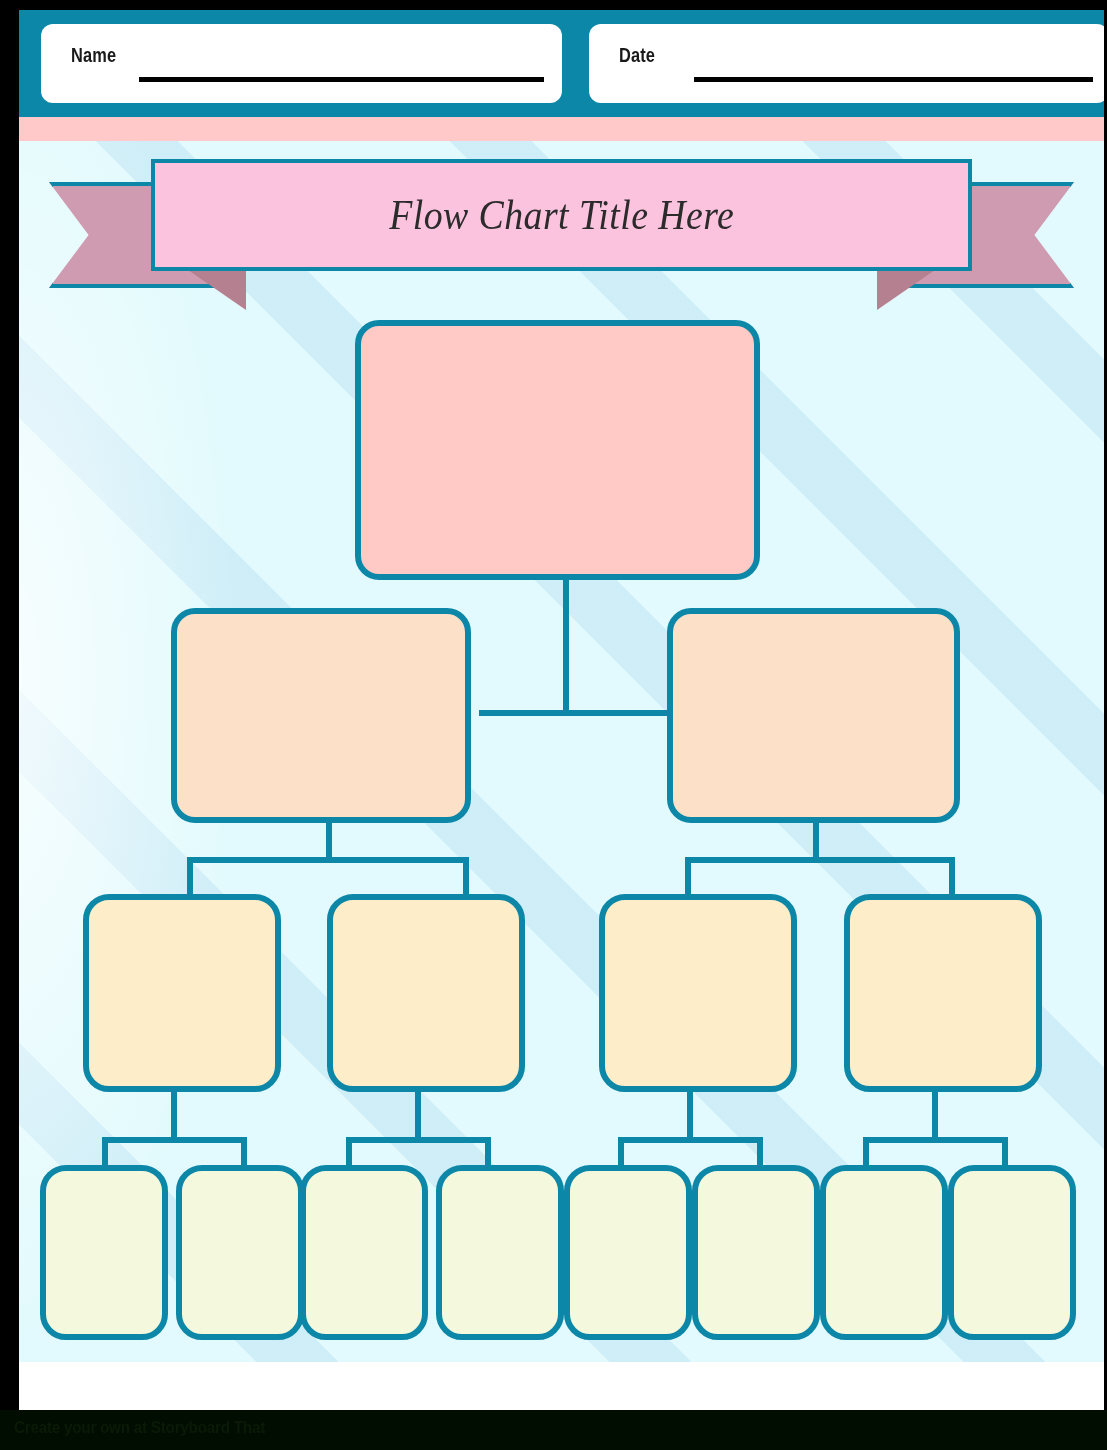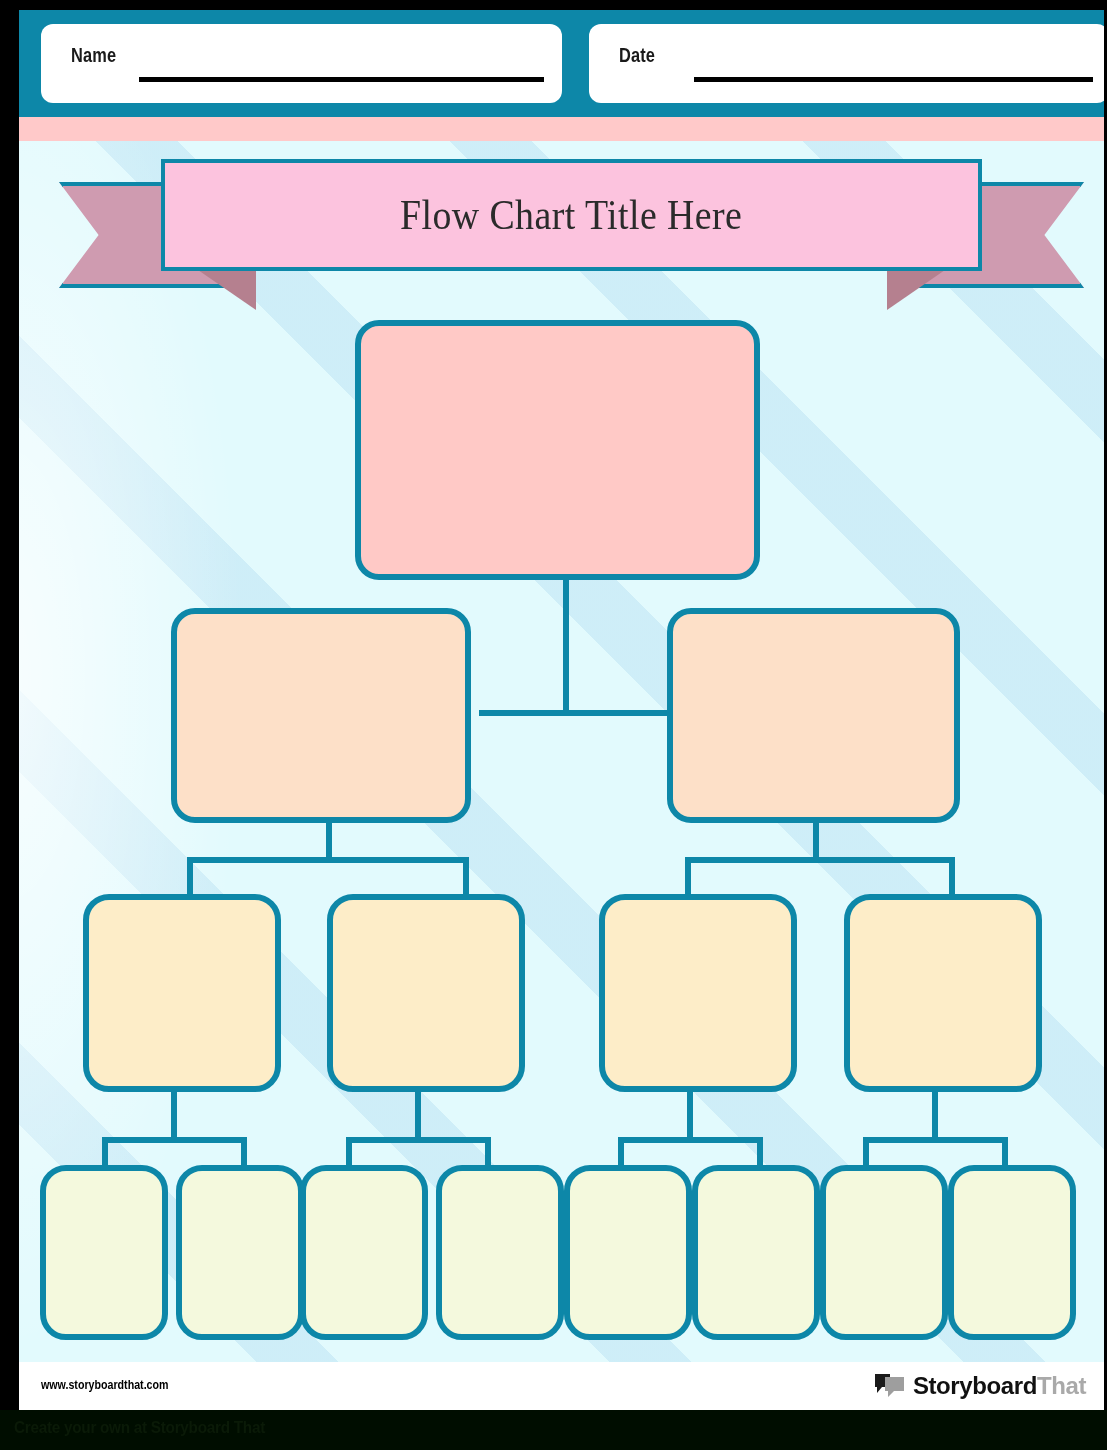--- a/index.html
+++ b/index.html
@@ -40,21 +40,21 @@
         rgba(255,255,255,0) 92px,
         rgba(168,214,238,.34) 92px,
         rgba(168,214,238,.34) 150px,
         rgba(255,255,255,0) 150px,
         rgba(255,255,255,0) 250px);}
   #glow{position:absolute;left:-180px;top:-60px;width:420px;height:1320px;
         background:radial-gradient(ellipse at 40% 45%,
           rgba(255,255,255,.75) 0%, rgba(255,255,255,0) 66%);}
 
   
-  #banner{position:absolute;left:40px;top:18px;width:1025px;height:130px;}
+  #banner{position:absolute;left:30px;top:18px;width:1025px;height:130px;font-style:italic;}
   .ribbon-tail{position:absolute;top:23px;width:180px;height:106px;
                background:#cf9bb0;border:4px solid #0d87a8;box-sizing:border-box;}
   #tail-left{left:0;clip-path:polygon(0 0,100% 0,100% 100%,0 100%,22% 50%);}
   #tail-right{right:0;clip-path:polygon(0 0,100% 0,78% 50%,100% 100%,0 100%);}
   .ribbon-fold{position:absolute;top:111px;width:58px;height:40px;
                background:#b5808f;}
   #fold-left{left:139px;clip-path:polygon(0 0,100% 0,100% 100%);}
   #fold-right{right:139px;clip-path:polygon(0 0,100% 0,0 100%);}
   #ribbon-center{position:absolute;left:102px;top:0;width:821px;height:112px;
                  background:#fcc3de;border:4px solid #0d87a8;box-sizing:border-box;
@@ -173,31 +173,19 @@
       <div class="node lvl4" style="left:21px;top:1024px;width:128px;height:175px;"></div>
       <div class="node lvl4" style="left:157px;top:1024px;width:128px;height:175px;"></div>
       <div class="node lvl4" style="left:281px;top:1024px;width:128px;height:175px;"></div>
       <div class="node lvl4" style="left:417px;top:1024px;width:128px;height:175px;"></div>
       <div class="node lvl4" style="left:545px;top:1024px;width:128px;height:175px;"></div>
       <div class="node lvl4" style="left:673px;top:1024px;width:128px;height:175px;"></div>
       <div class="node lvl4" style="left:801px;top:1024px;width:128px;height:175px;"></div>
       <div class="node lvl4" style="left:929px;top:1024px;width:128px;height:175px;"></div>
     </div>
 
-    <div id="footer">
-      <div id="footer-url">www.storyboardthat.com</div>
-      <div id="logo">
-        <svg width="32" height="28" viewBox="0 0 32 28">
-          <path d="M1 2 H16 V15 H8 L3 21 V15 H1 Z" fill="#1a1a1a"></path>
-          <path d="M11 5 H30 V19 H20 L14 25 V19 H11 Z" fill="#9e9e9e"></path>
-        </svg>
-        <div id="logo-text">
-          <span class="dark">Storyboard</span><span class="grey">That</span>
-        </div>
-      </div>
-    </div>
 
   </div>
 
   <div id="bottom-strip">
     <div id="bottom-text">Create your own at Storyboard That</div>
   </div>
 </div>
 
 </body></html>

